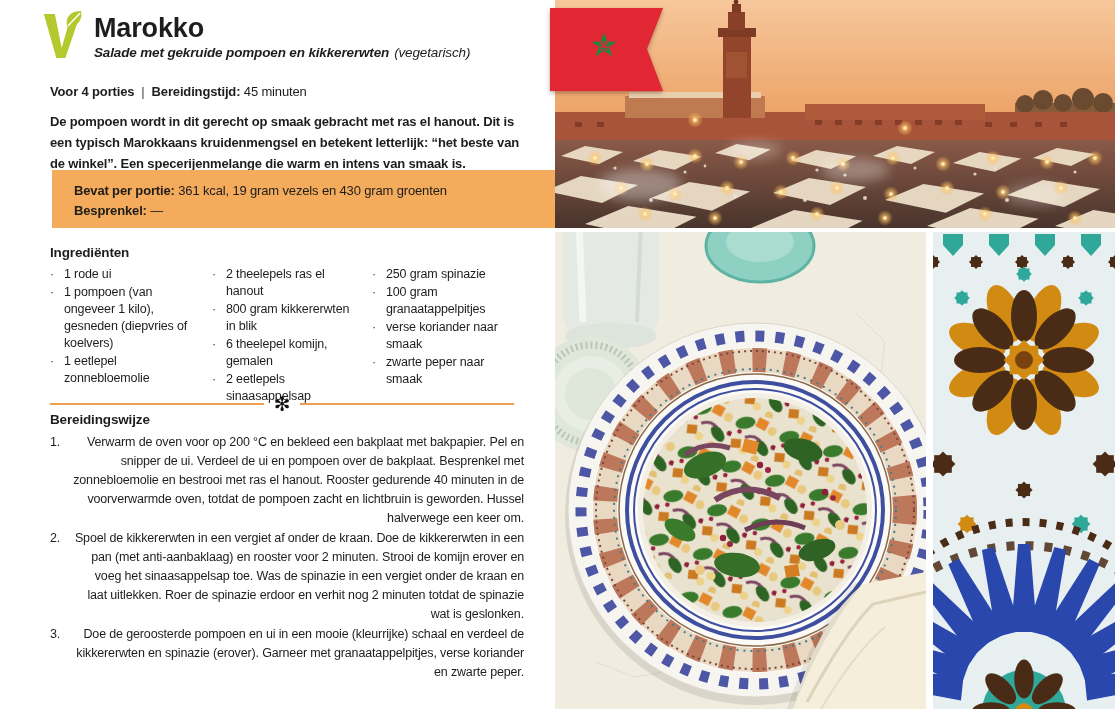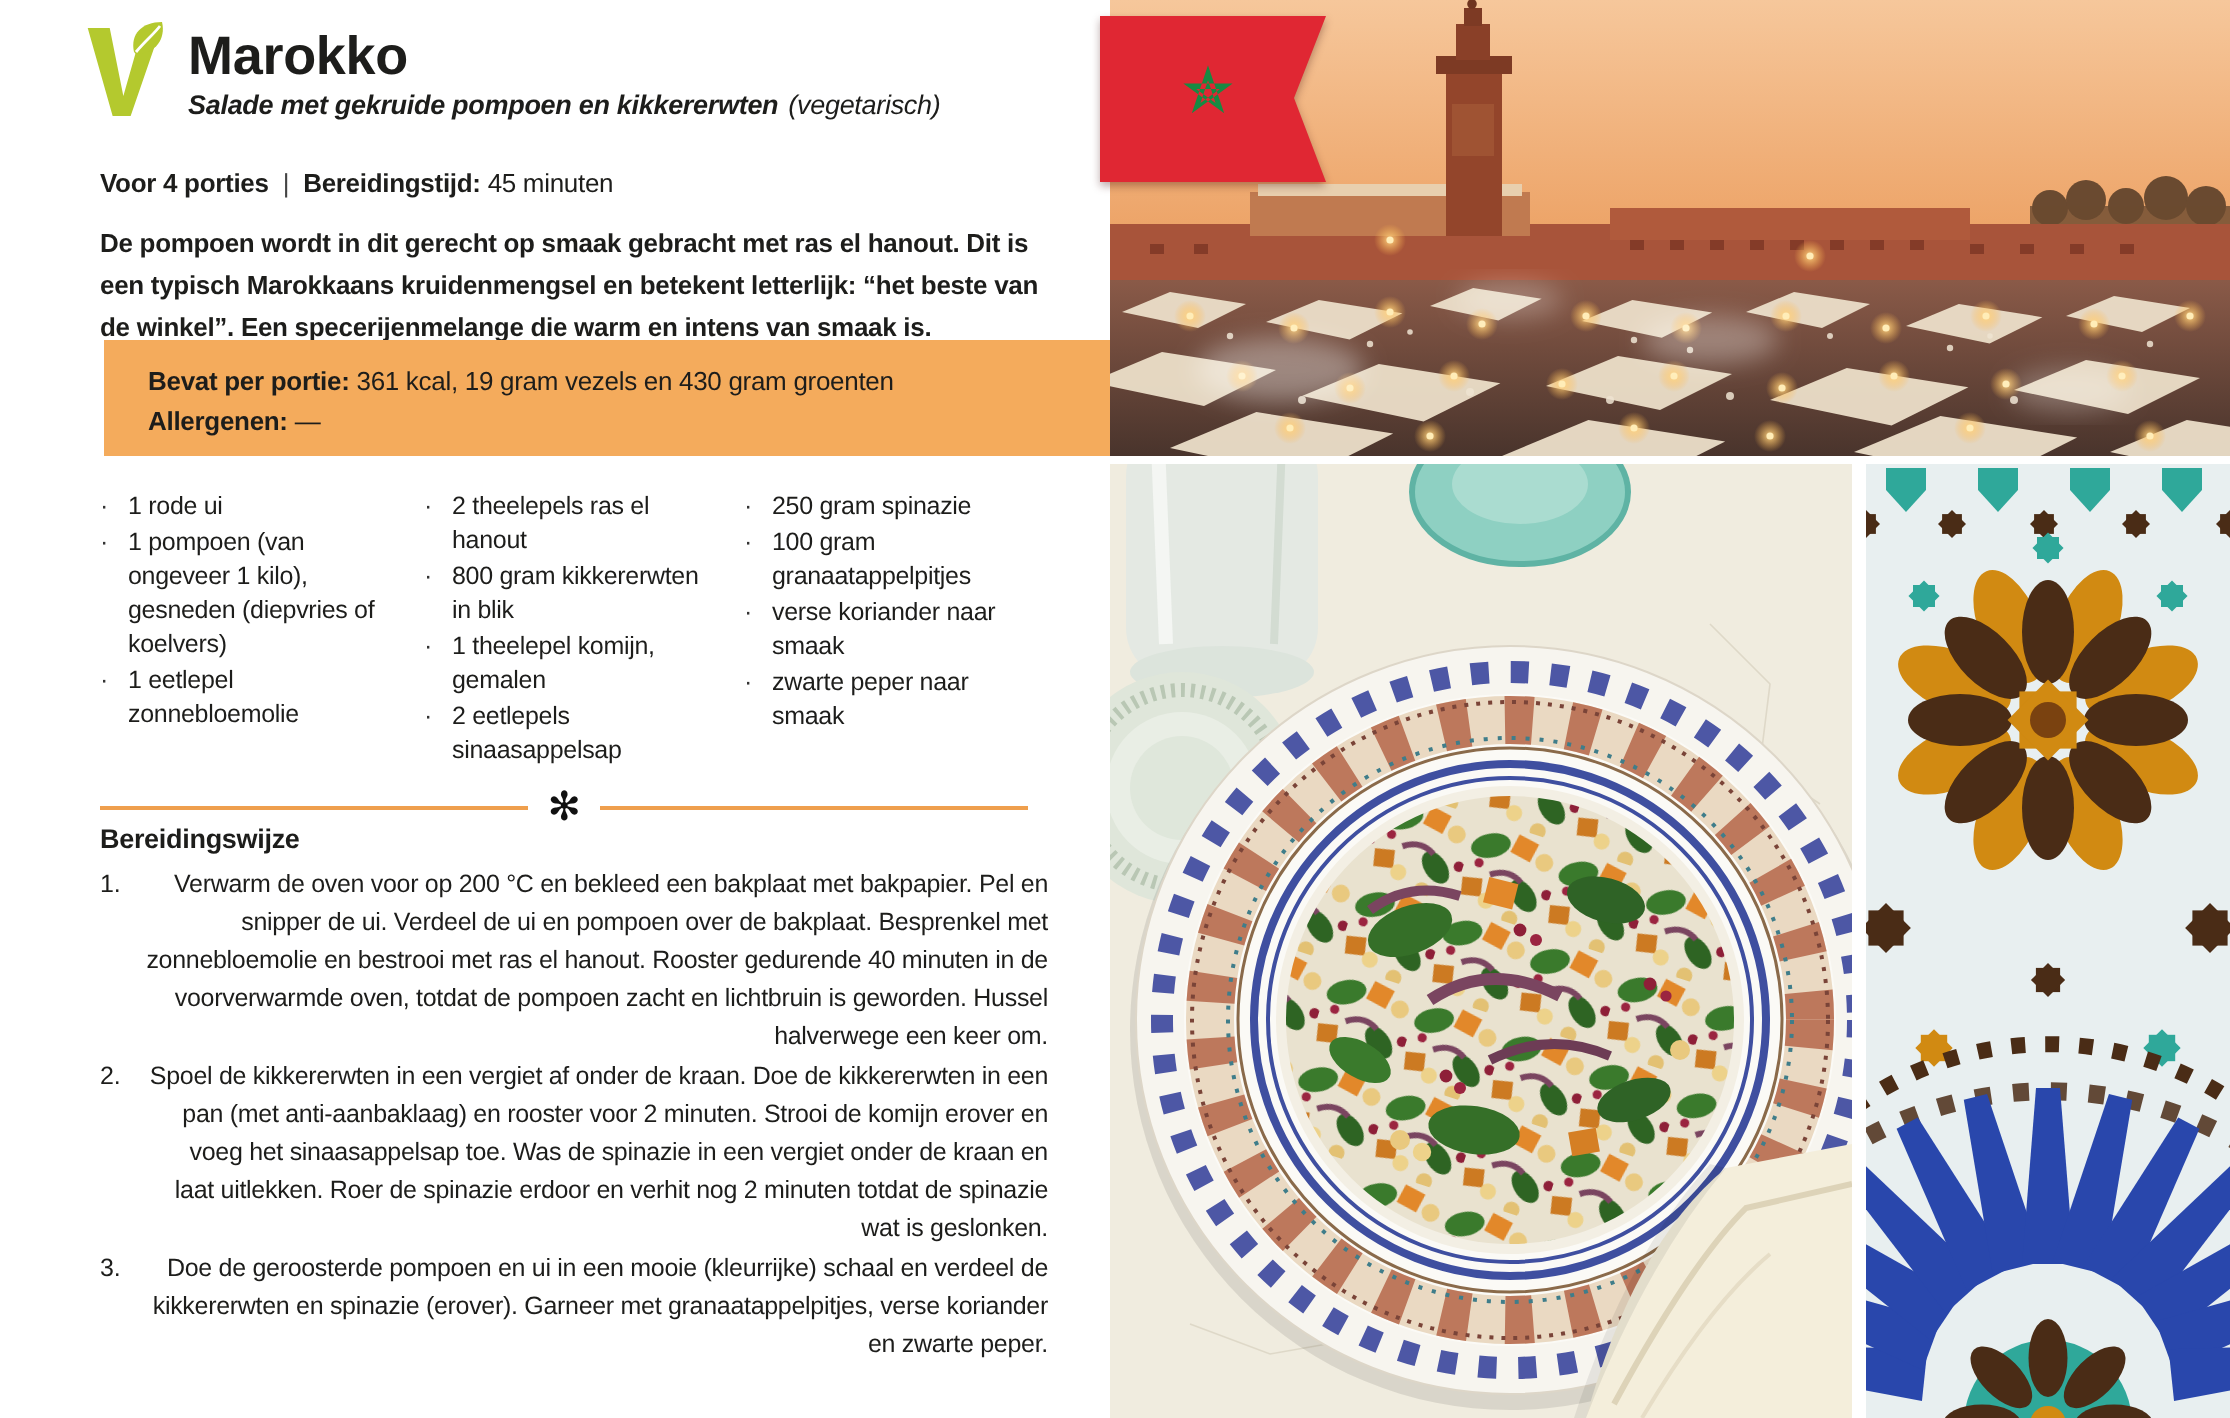--- a/index.html
+++ b/index.html
@@ -82,26 +82,27 @@
   </div>
 
   <p class="intro">De pompoen wordt in dit gerecht op smaak gebracht met ras el hanout. Dit is een typisch Marokkaans kruidenmengsel en betekent letterlijk: “het beste van de winkel”. Een specerijenmelange die warm en intens van smaak is.</p>
 
   <div class="nutrition">
     <div>
       <b>Bevat per portie:</b>
       <span>361 kcal, 19 gram vezels en 430 gram groenten</span>
     </div>
     <div>
-      <b>Allergenen:</b>
+      <b>Besprenkel:</b>
       <span>—</span>
     </div>
   </div>
 
   <div class="ingredients">
+    <h2 class="section-heading">Ingrediënten</h2>
     <div class="ing-cols">
       <ul class="ing-col c1">
 
       <li>
             <span class="bullet">·</span>
             <span class="it">1 rode ui</span>
           </li>
           <li>
             <span class="bullet">·</span>
             <span class="it">1 pompoen (van ongeveer 1 kilo), gesneden (diepvries of koelvers)</span>
@@ -116,21 +117,21 @@
       <li>
             <span class="bullet">·</span>
             <span class="it">2 theelepels ras el hanout</span>
           </li>
           <li>
             <span class="bullet">·</span>
             <span class="it">800 gram kikkererwten in blik</span>
           </li>
           <li>
             <span class="bullet">·</span>
-            <span class="it">1 theelepel komijn, gemalen</span>
+            <span class="it">6 theelepel komijn, gemalen</span>
           </li>
           <li>
             <span class="bullet">·</span>
             <span class="it">2 eetlepels sinaasappelsap</span>
           </li>
         </ul>
       <ul class="ing-col c3">
 
       <li>
             <span class="bullet">·</span>

